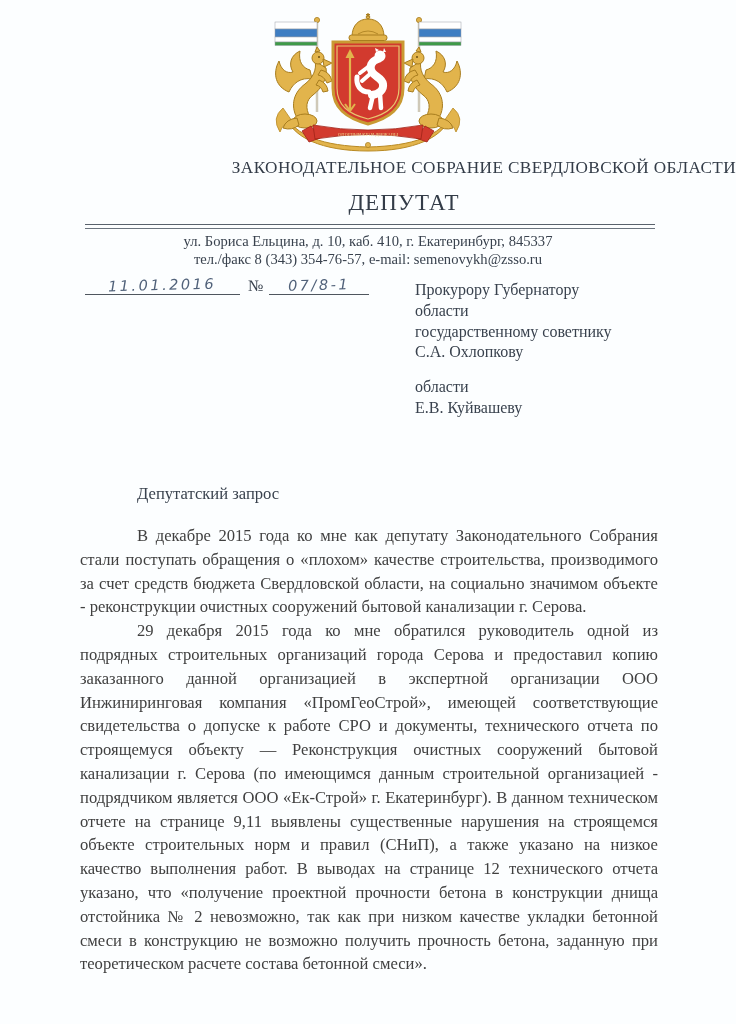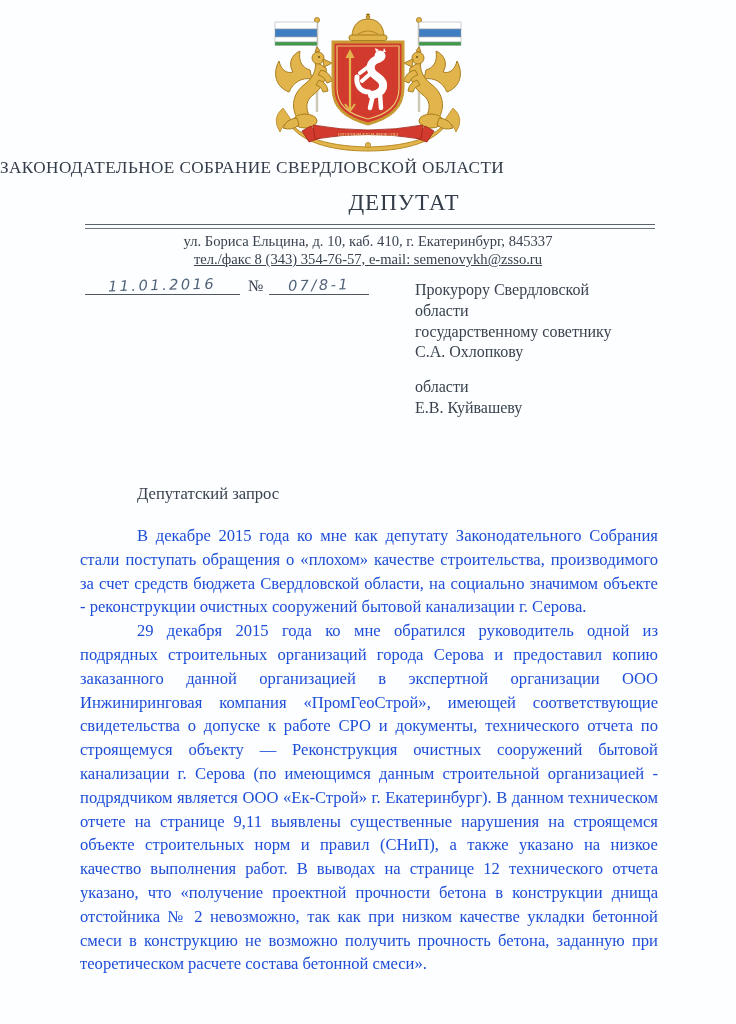--- a/index.html
+++ b/index.html
@@ -3,52 +3,52 @@
 <meta charset="utf-8">
 <style>
   html,body { margin:0; padding:0; background:#e8eaec; }
   .page {
     position:relative; width:736px; height:1024px; margin:0 auto;
     background:#fcfeff; overflow:hidden;
     font-family:"Liberation Serif", serif; color:#39424e;
   }
   .emblem { position:absolute; top:12px; left:50%; transform:translateX(-50%); width:230px; height:140px; }
   .org-name {
-    position:absolute; top:158px; left:0; width:736px; text-align:left;
+    position:absolute; top:158px; left:0; width:736px; text-align:right;
     font-size:17.2px; letter-spacing:0.4px; color:#333c48; white-space:nowrap;
   }
   .letter-title {
     position:absolute; top:190px; left:0; width:736px; text-align:center;
     font-size:23px; letter-spacing:1px; color:#333c48;margin-left:36px;
   }
   .divider {
     position:absolute; top:224px; left:85px; width:570px; height:3px;
     border-top:1.5px solid #59626c; border-bottom:1px solid #6b747e;
   }
   .addr { position:absolute; left:0; width:736px; text-align:center; font-size:14.6px; color:#39424e; }
   .addr1 { top:233px; }
-  .addr2 { top:251px;text-decoration:underline; }
+  .addr2 { top:251px; }
   .ref-line { position:absolute; left:85px; top:276px; font-size:16px; color:#39424e; white-space:nowrap; }
   .blank { display:inline-block; border-bottom:1.5px solid #4f565e; text-align:center; vertical-align:bottom; }
   .date-blank { width:155px; }
   .num-blank { width:100px; }
   .no-sign { display:inline-block; margin:0 6px 0 8px; font-size:16px; }
   .handwriting {
     display:inline-block; font-family:"DejaVu Sans", cursive; font-style:italic;
     font-size:14.5px; color:#51627a; letter-spacing:2.5px;
     transform:rotate(-1.5deg); padding-bottom:1px; white-space:nowrap;
   }
   .addressees { position:absolute; left:415px; top:280px; font-size:16px; line-height:20.8px; color:#39424e; }
   .addressee { margin:0 0 14px 0; }
   .addressee div { margin:0; }
   .body-block { position:absolute; left:80px; top:484px; width:578px; }
   .body-heading { margin:0 0 20px 57px; font-size:16.6px; }
   .body-par {
     margin:0; text-align:justify; text-indent:57px;
-    font-size:16.6px; line-height:23.8px; color:#1d4ed8;
+    font-size:16.6px; line-height:23.8px; color:#404040;
   }
 </style>
 </head>
 <body>
 
 <div class="page">
 
   <div class="emblem">
     <svg viewBox="0 0 230 140" width="230" height="140" xmlns="http://www.w3.org/2000/svg">
 
@@ -126,21 +126,21 @@
   <div class="divider"></div>
   <div class="addr addr1">ул. Бориса Ельцина, д. 10, каб. 410, г. Екатеринбург, 845337</div>
   <div class="addr addr2">тел./факс 8 (343) 354-76-57, e-mail: semenovykh@zsso.ru</div>
 
   <div class="ref-line">
     <span class="blank date-blank"><span class="handwriting">11.01.2016</span></span><span class="no-sign">№</span><span class="blank num-blank"><span class="handwriting">07/8-1</span></span>
   </div>
 
   <div class="addressees">
     <div class="addressee">
-      <div>Прокурору Свердловской</div>
+      <div>Прокурору Губернатору</div>
       <div>области</div>
       <div>государственному советнику</div>
       <div>С.А. Охлопкову</div>
     </div>
     <div class="addressee">
       <div>области</div>
       <div>Е.В. Куйвашеву</div>
     </div>
   </div>
 

